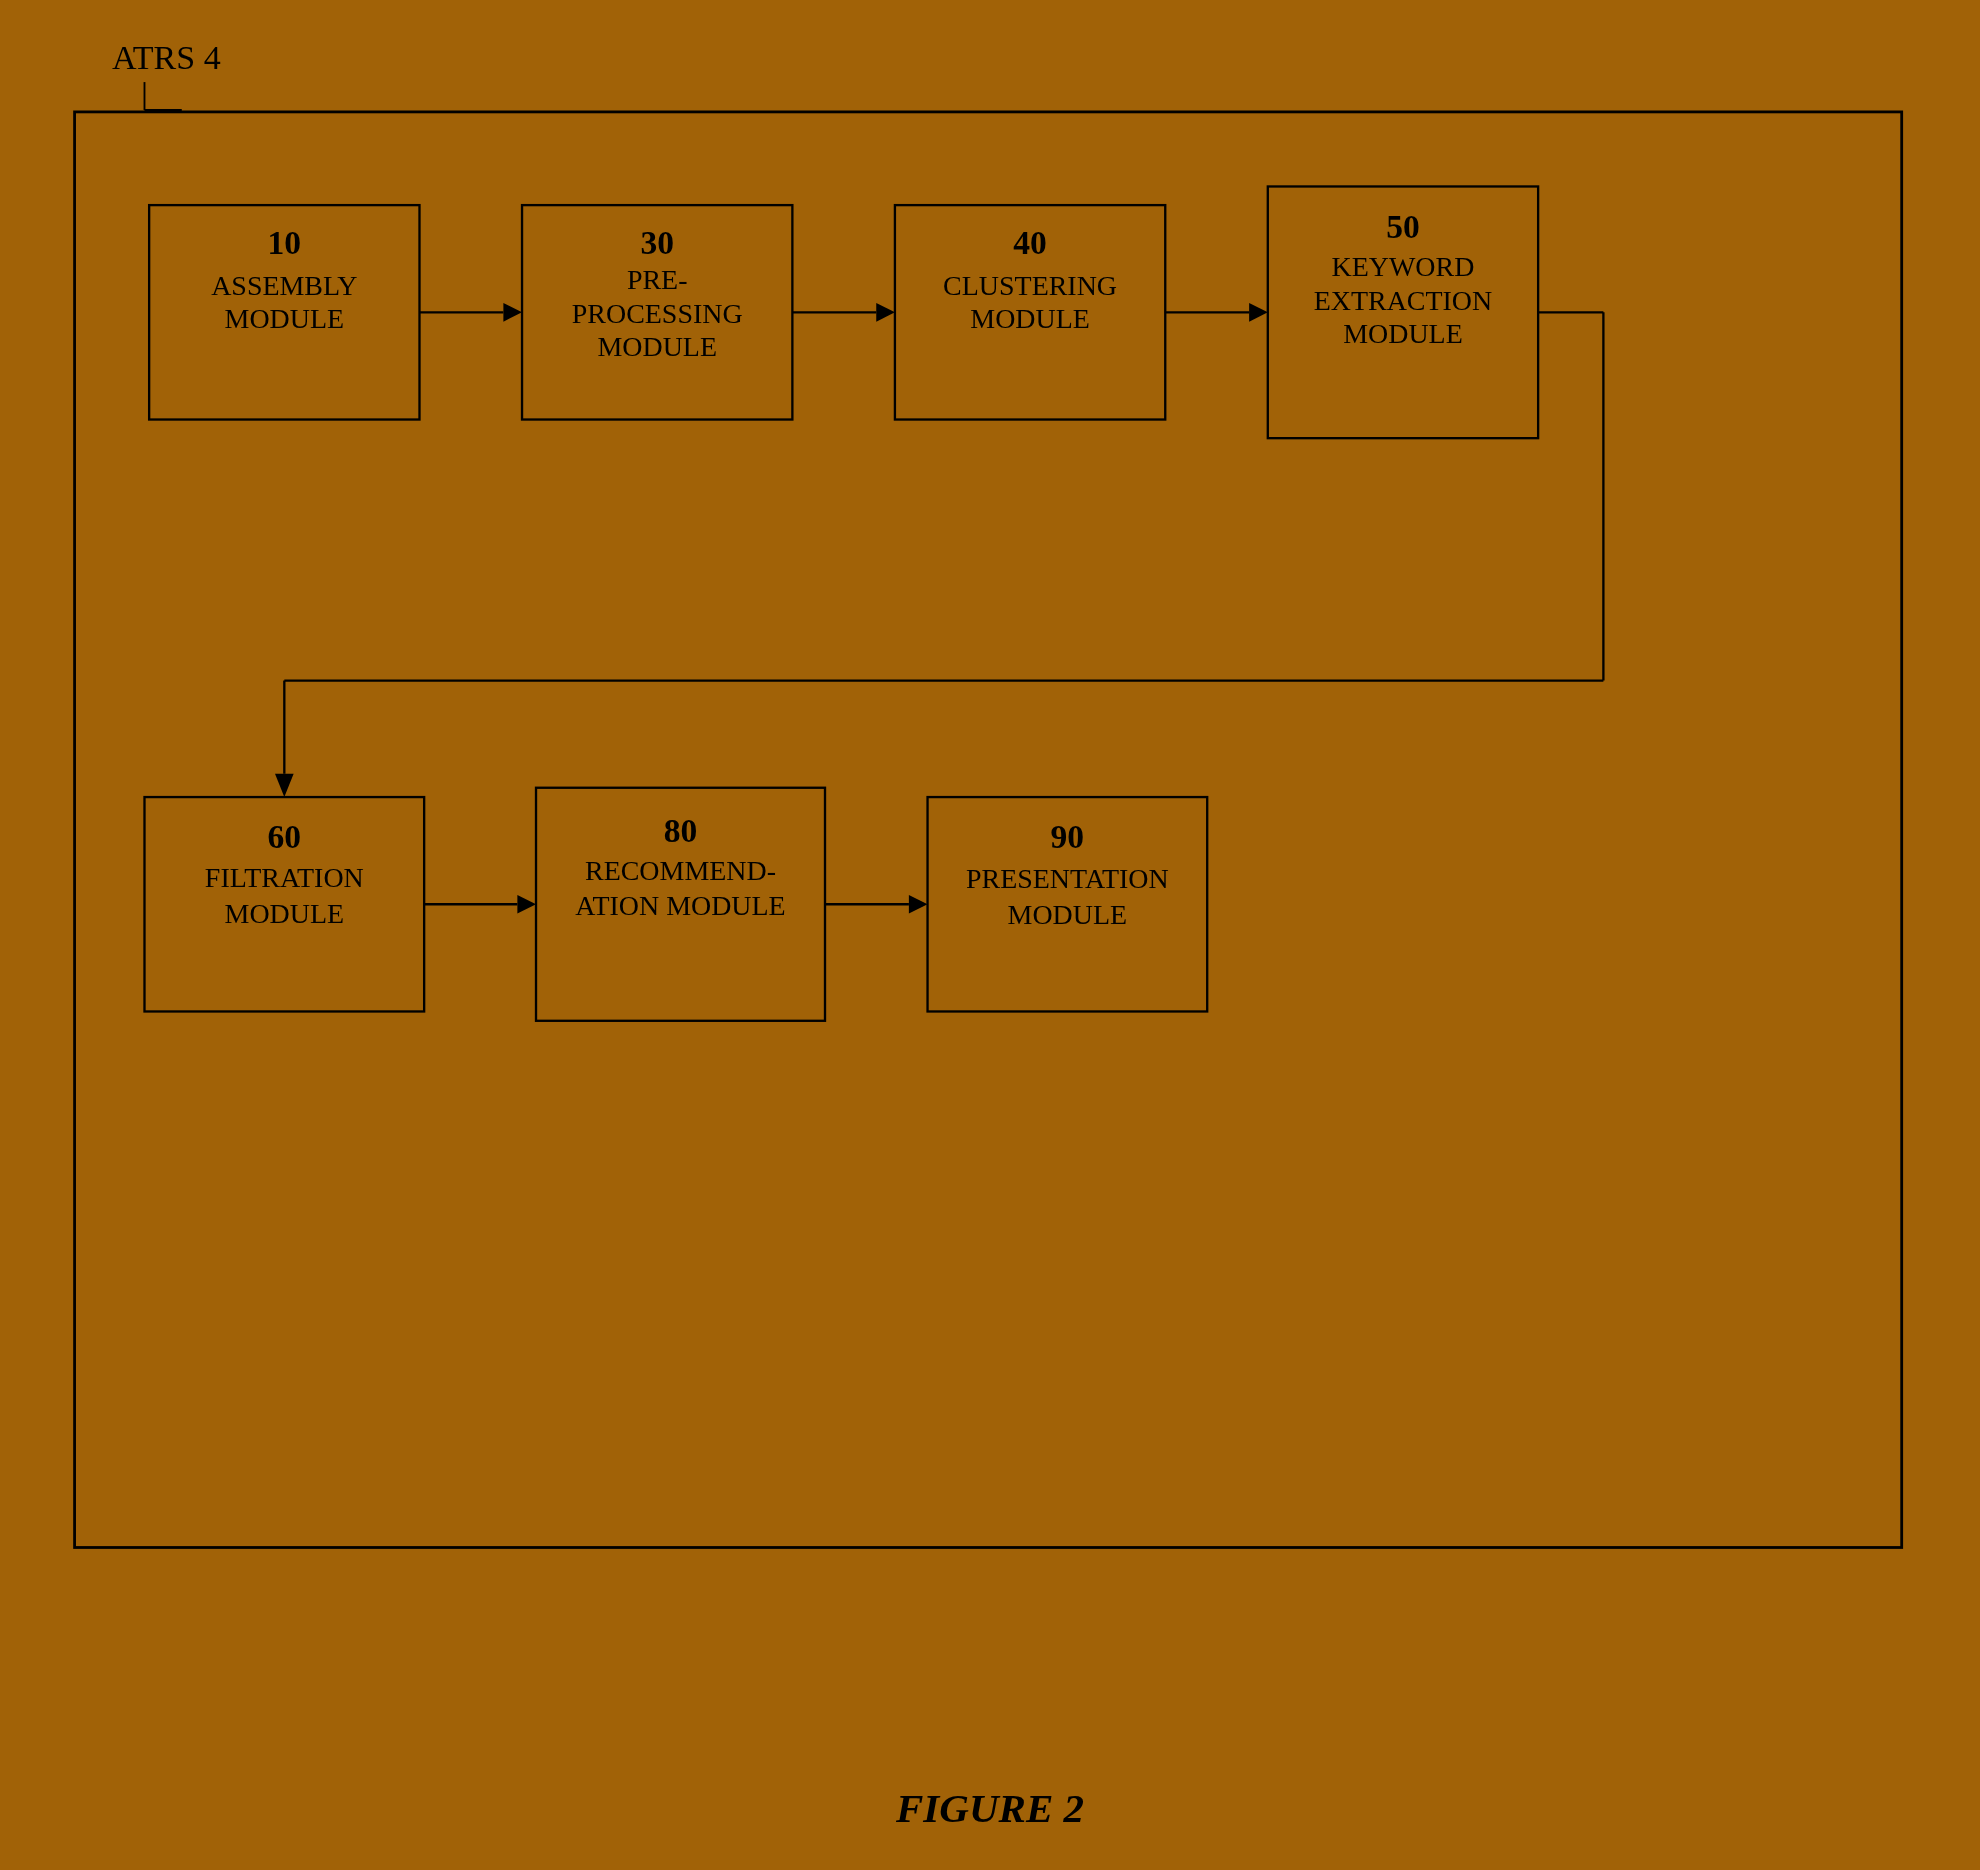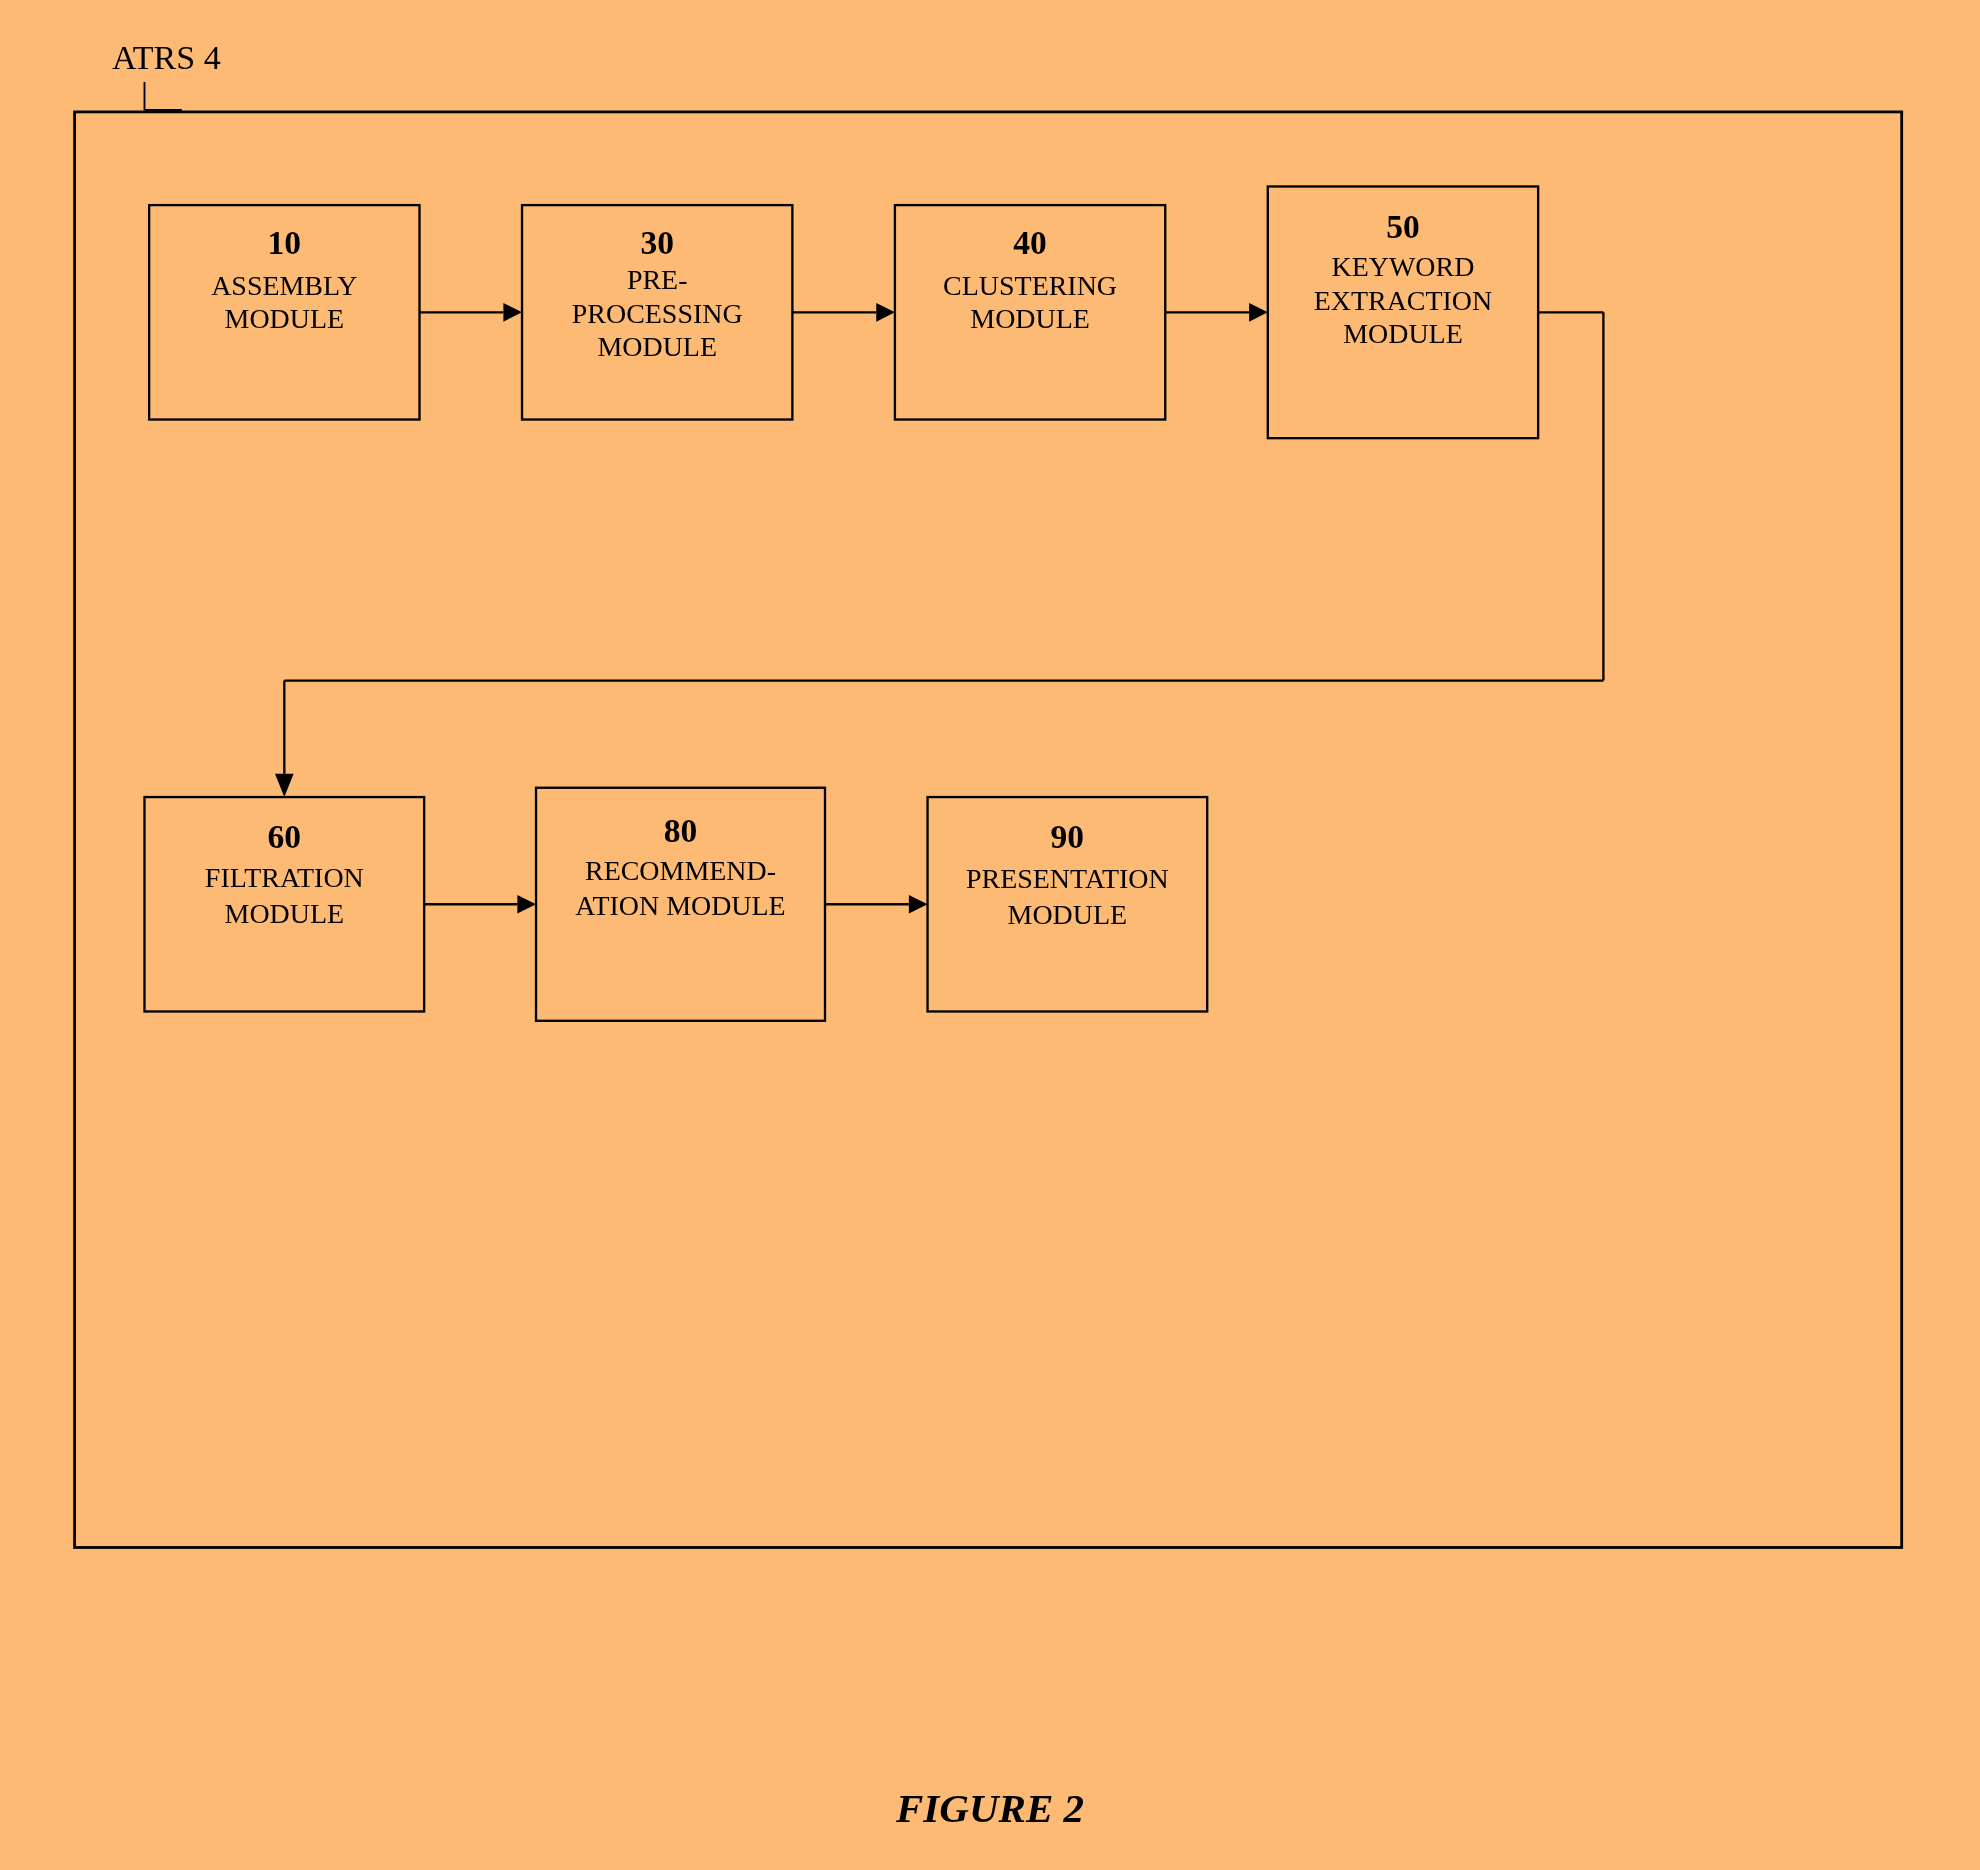--- a/index.html
+++ b/index.html
@@ -13,21 +13,21 @@
       width: 1980px;
       height: 1871px;
       font-family: 'Times New Roman', Times, serif;
       position: relative;
       overflow: hidden;
     }
 
     .page {
       width: 1980px;
       height: 1871px;
-      background: #fdba74;
+      background: #a16207;
       position: relative;
     }
 
     
     .atrs-label {
       position: absolute;
       top: 39px;
       left: 112px;
       font-size: 34px;
       font-weight: normal;

